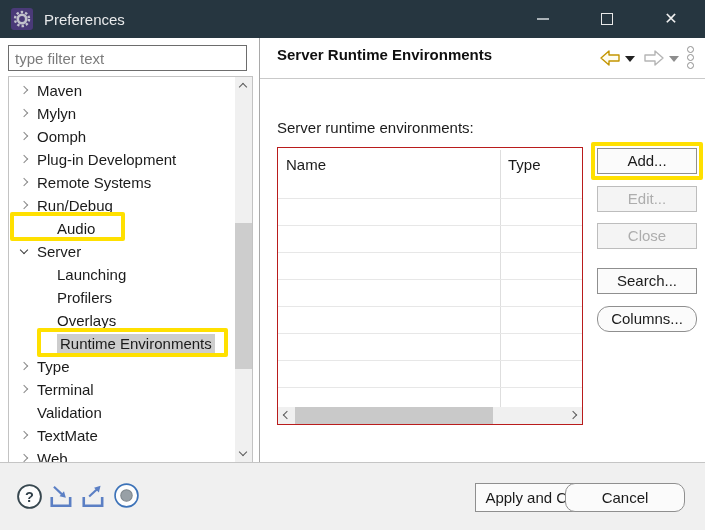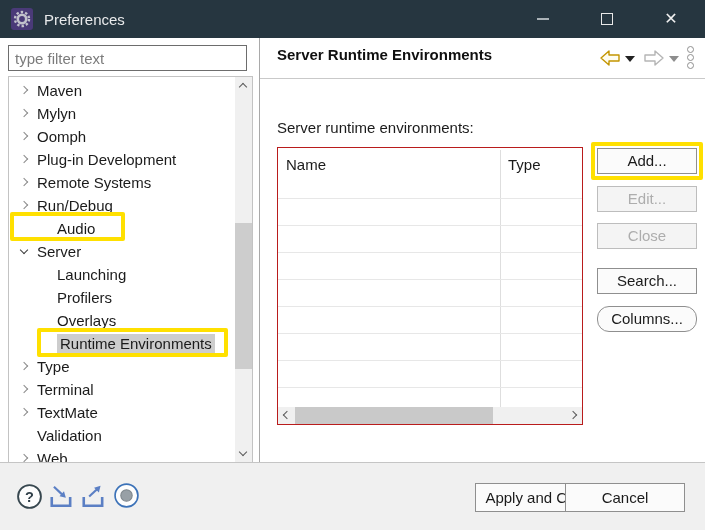--- a/index.html
+++ b/index.html
@@ -80,21 +80,21 @@
   .kebab .dot { width:7px; height:7px; border:1.3px solid #8f8f8f; border-radius:50%; background:#fff; margin-bottom:1px; }
   
   .footer { position:absolute; left:0; top:462px; width:705px; height:68px; background:#f0f0f0; border-top:1px solid #c5c5c5; }
   .f-icon { position:absolute; top:20px; }
   .fi-0 { left:16px; } .fi-1 { left:48px; } .fi-2 { left:80px; } .fi-3 { left:113px; top:19px; }
   .dlg-btn {
     position:absolute; top:20px; height:29px; background:#fbfbfb; border:1px solid #8f8f8f;
     font-family:"Liberation Sans",sans-serif; font-size:15px; color:#1b1b1b;
   }
   .apply-btn { left:427px; width:130px;margin-left:48px; }
-  .cancel-btn { left:565px; width:120px; }
+  .cancel-btn { left:565px; width:120px;border-radius:10px; }
   
   .hl-box { position:absolute; border:4px solid #ffe000; border-radius:2px; pointer-events:none; }
   .hl-server  { left:10px;  top:212px; width:115px; height:29px; }
   .hl-runtime { left:37px;  top:328px; width:191px; height:29px; }
   .hl-add     { left:591px; top:142px; width:112px; height:38px; }
 </style>
 </head>
 <body>
 
 <div class="window">
@@ -132,22 +132,22 @@
         <div class="tree-row lvl0"><span class="chev collapsed"></span><span class="tree-label">Remote Systems</span></div>
         <div class="tree-row lvl0"><span class="chev collapsed"></span><span class="tree-label">Run/Debug</span></div>
         <div class="tree-row lvl1"><span class="tree-label">Audio</span></div>
         <div class="tree-row lvl0"><span class="chev expanded"></span><span class="tree-label">Server</span></div>
         <div class="tree-row lvl1"><span class="tree-label">Launching</span></div>
         <div class="tree-row lvl1"><span class="tree-label">Profilers</span></div>
         <div class="tree-row lvl1"><span class="tree-label">Overlays</span></div>
         <div class="tree-row lvl1"><span class="tree-label selected">Runtime Environments</span></div>
         <div class="tree-row lvl0"><span class="chev collapsed"></span><span class="tree-label">Type</span></div>
         <div class="tree-row lvl0"><span class="chev collapsed"></span><span class="tree-label">Terminal</span></div>
+        <div class="tree-row lvl0"><span class="tree-label">Validation</span></div>
         <div class="tree-row lvl0"><span class="chev collapsed"></span><span class="tree-label">TextMate</span></div>
-        <div class="tree-row lvl0"><span class="tree-label">Validation</span></div>
         <div class="tree-row lvl0"><span class="chev collapsed"></span><span class="tree-label">Web</span></div>
       </div>
     <div class="v-scroll">
       <span class="sb-arrow sb-up"></span>
       <div class="thumb"></div>
       <span class="sb-arrow sb-down"></span>
     </div>
   </div>
 
   <div class="panel-title">Server Runtime Environments</div>

